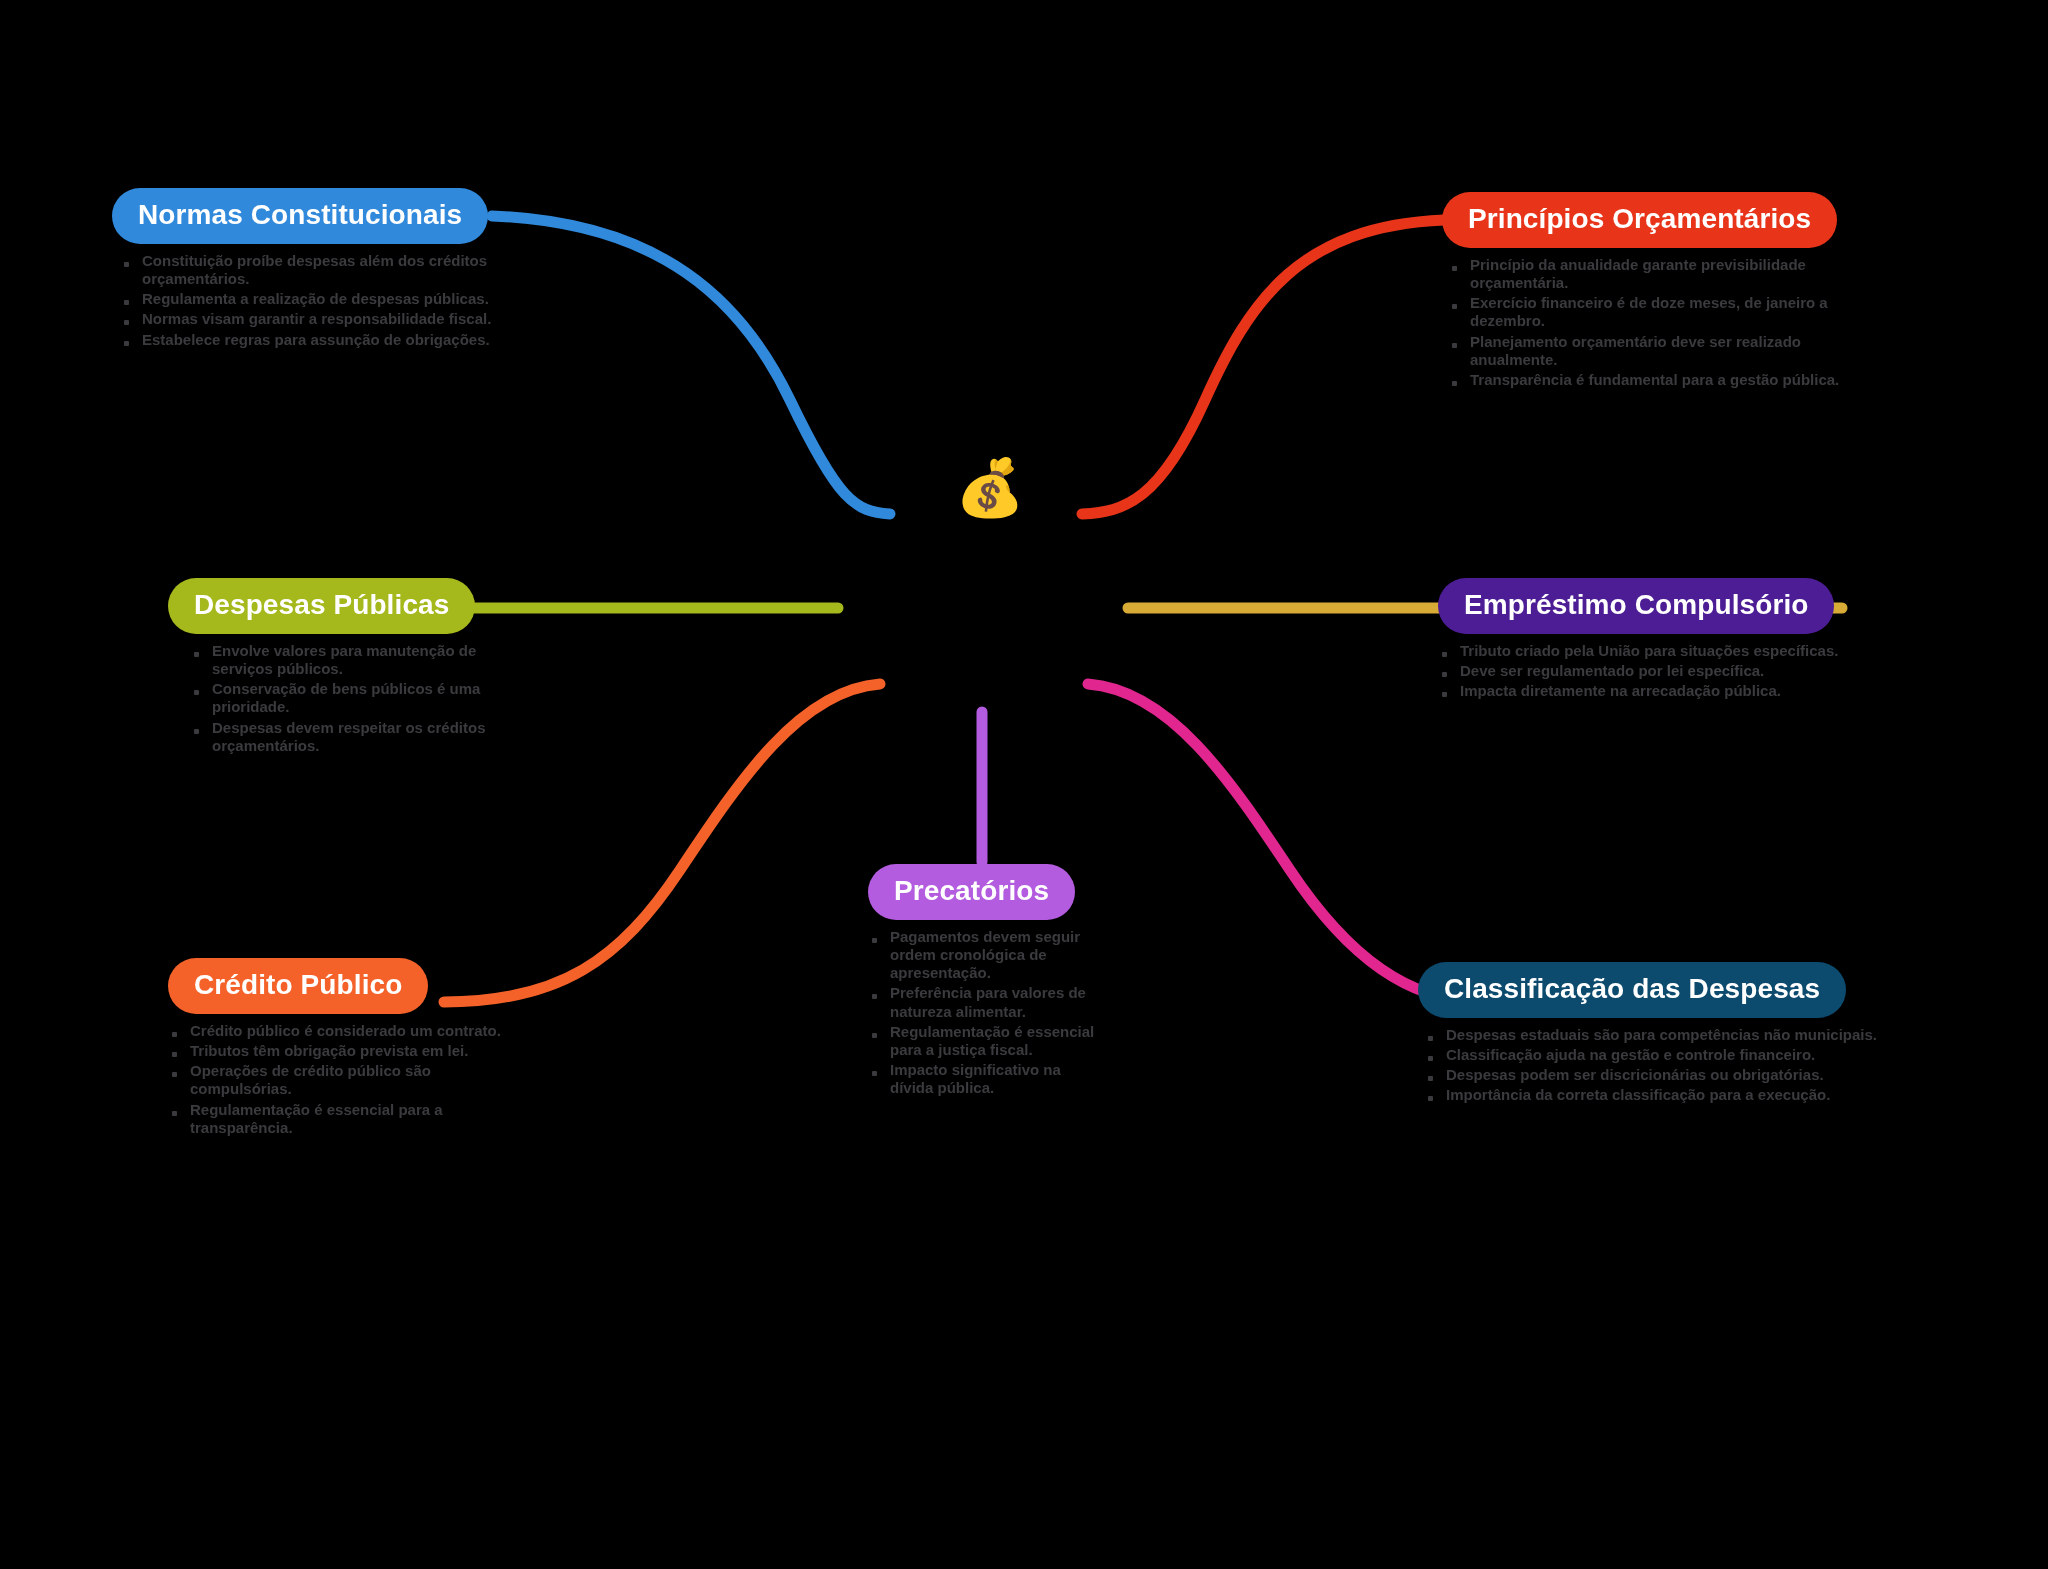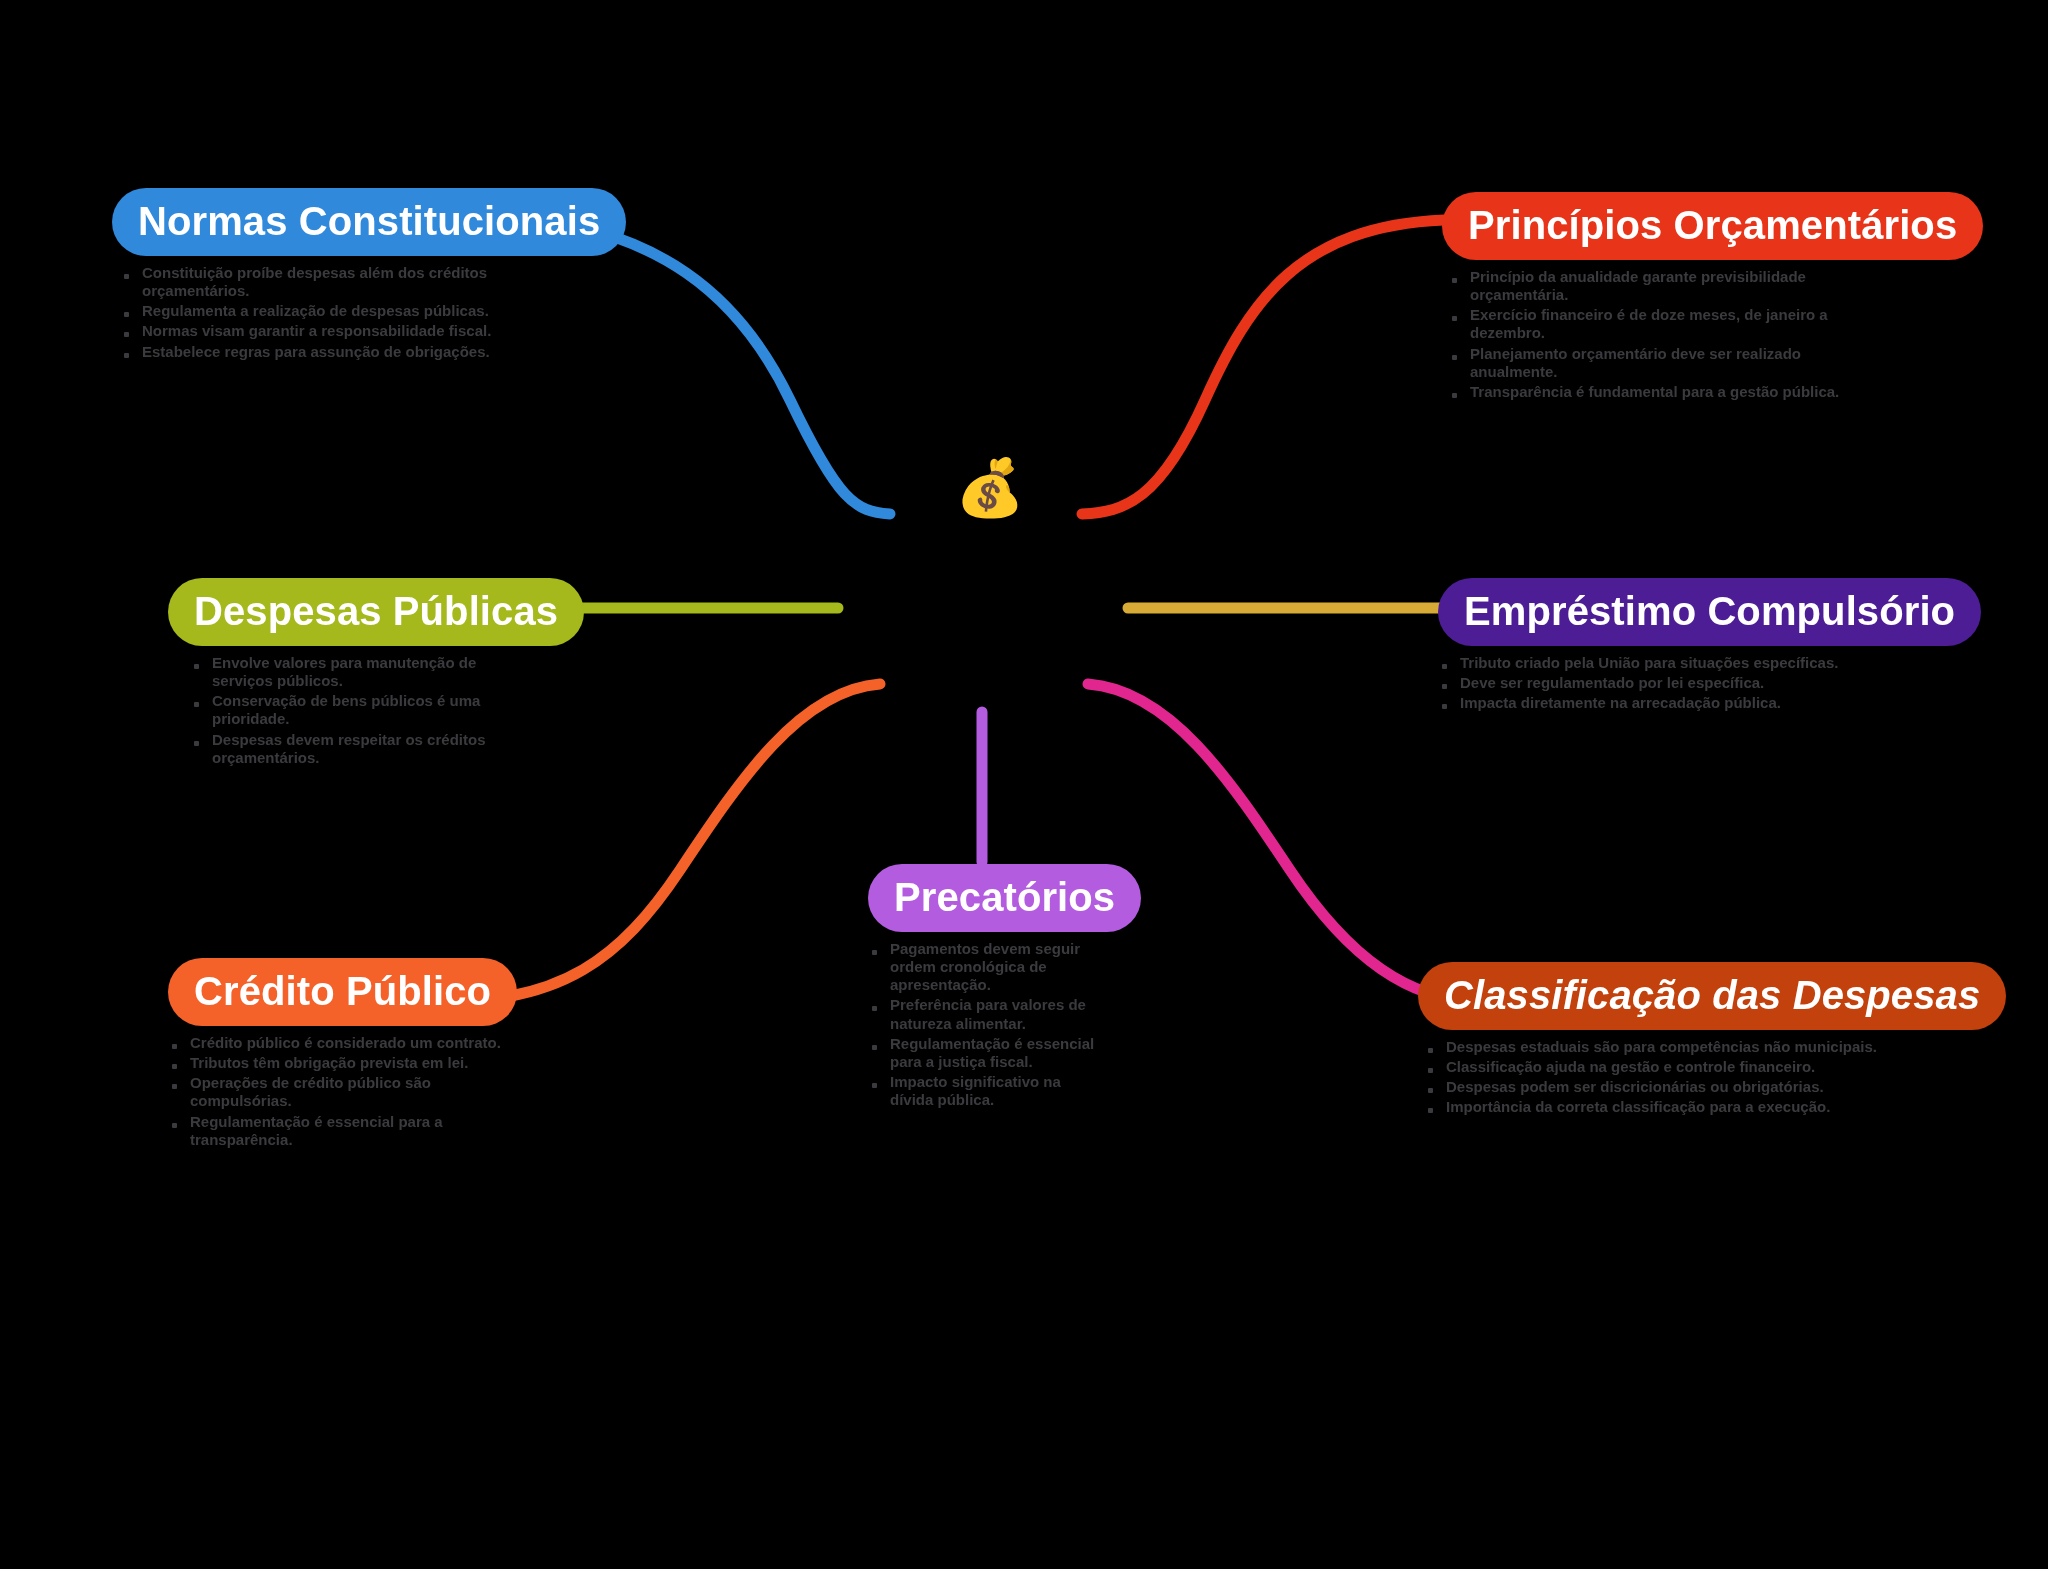--- a/index.html
+++ b/index.html
@@ -34,21 +34,21 @@
 
   .node {
     position: absolute;
   }
 
   .badge {
     display: inline-block;
     border-radius: 999px;
     color: #ffffff;
     font-weight: bold;
-    font-size: 40px;
+    font-size: 28px;
     letter-spacing: 0.1px;
     line-height: 1;
     padding: 13px 26px 15px 26px;
     white-space: nowrap;
     box-sizing: border-box;
   }
 
   .bullets {
     list-style: none;
     margin: 8px 0 0 0;
@@ -173,21 +173,21 @@
     <div class="badge" style="background: rgb(179, 92, 224);">Precatórios</div>
     <ul class="bullets">
       <li>Pagamentos devem seguir ordem cronológica de apresentação.</li>
       <li>Preferência para valores de natureza alimentar.</li>
       <li>Regulamentação é essencial para a justiça fiscal.</li>
       <li>Impacto significativo na dívida pública.</li>
     </ul>
   </div>
 
   <div class="node" id="node-classificacao">
-    <div class="badge" style="background: #c2410c; font-style: italic;">Classificação das Despesas</div>
+    <div class="badge" style="background: #0c4a6e;">Classificação das Despesas</div>
     <ul class="bullets">
       <li>Despesas estaduais são para competências não municipais.</li>
       <li>Classificação ajuda na gestão e controle financeiro.</li>
       <li>Despesas podem ser discricionárias ou obrigatórias.</li>
       <li>Importância da correta classificação para a execução.</li>
     </ul>
   </div>
 
 </div>
 

